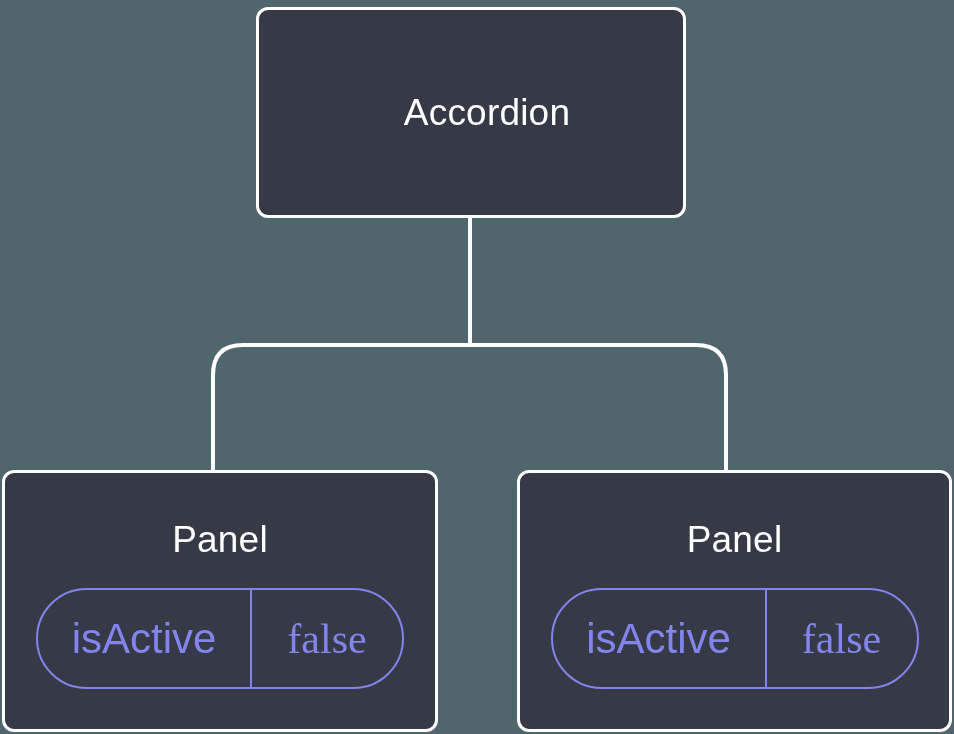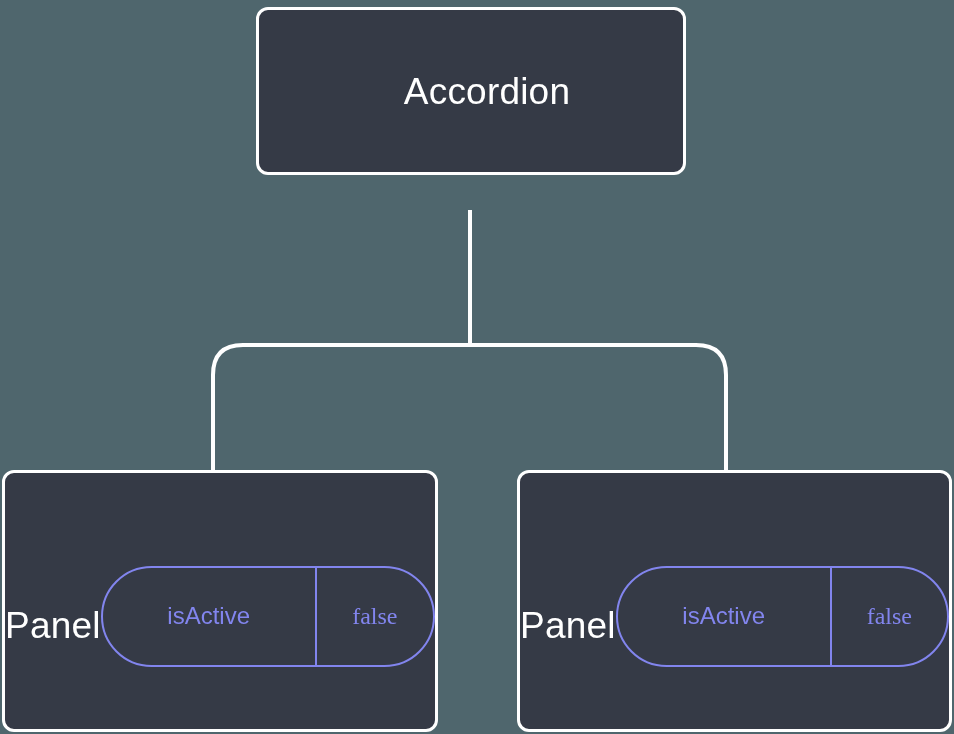--- a/index.html
+++ b/index.html
@@ -36,57 +36,57 @@
     position: absolute;
     background: var(--node-fill, #353a46);
     border: 3px solid var(--node-border, #ffffff);
     border-radius: 12px;
     box-sizing: border-box;
   }
   .node-root {
     left: 256px;
     top: 7px;
     width: 430px;
-    height: 168px;
+    height: 211px;
     display: flex;
     align-items: center;
     justify-content: center;
     padding-left: 32px;
   }
   .node-label {
     color: var(--text-light, #ffffff);
     font-size: 37px;
     font-weight: 500;
     line-height: 37px;
     letter-spacing: 0.2px;
   }
   .node-panel {
     top: 470px;
     width: 436px;
     height: 262px;
     display: flex;
-    flex-direction: row;
+    flex-direction: column;
     align-items: center;
   }
   .node-panel-left  { left: 2px; }
   .node-panel-right { left: 517px; width: 435px; }
   .node-panel .node-label {
     margin-top: 48px;
   }
   .state-pill {
     margin-top: 30px;
     width: 368px;
     height: 101px;
     box-sizing: border-box;
     border: 2px solid var(--accent, #8285ee);
     border-radius: 60px;
     display: flex;
     align-items: stretch;
     color: var(--accent, #8285ee);
-    font-size: 24px;
+    font-size: 42px;
     overflow: hidden;
   }
   .state-key {
     flex: 0 0 212px;
     display: flex;
     align-items: center;
     justify-content: center;
     border-right: 2px solid var(--accent, #8285ee);
   }
   .state-value {

